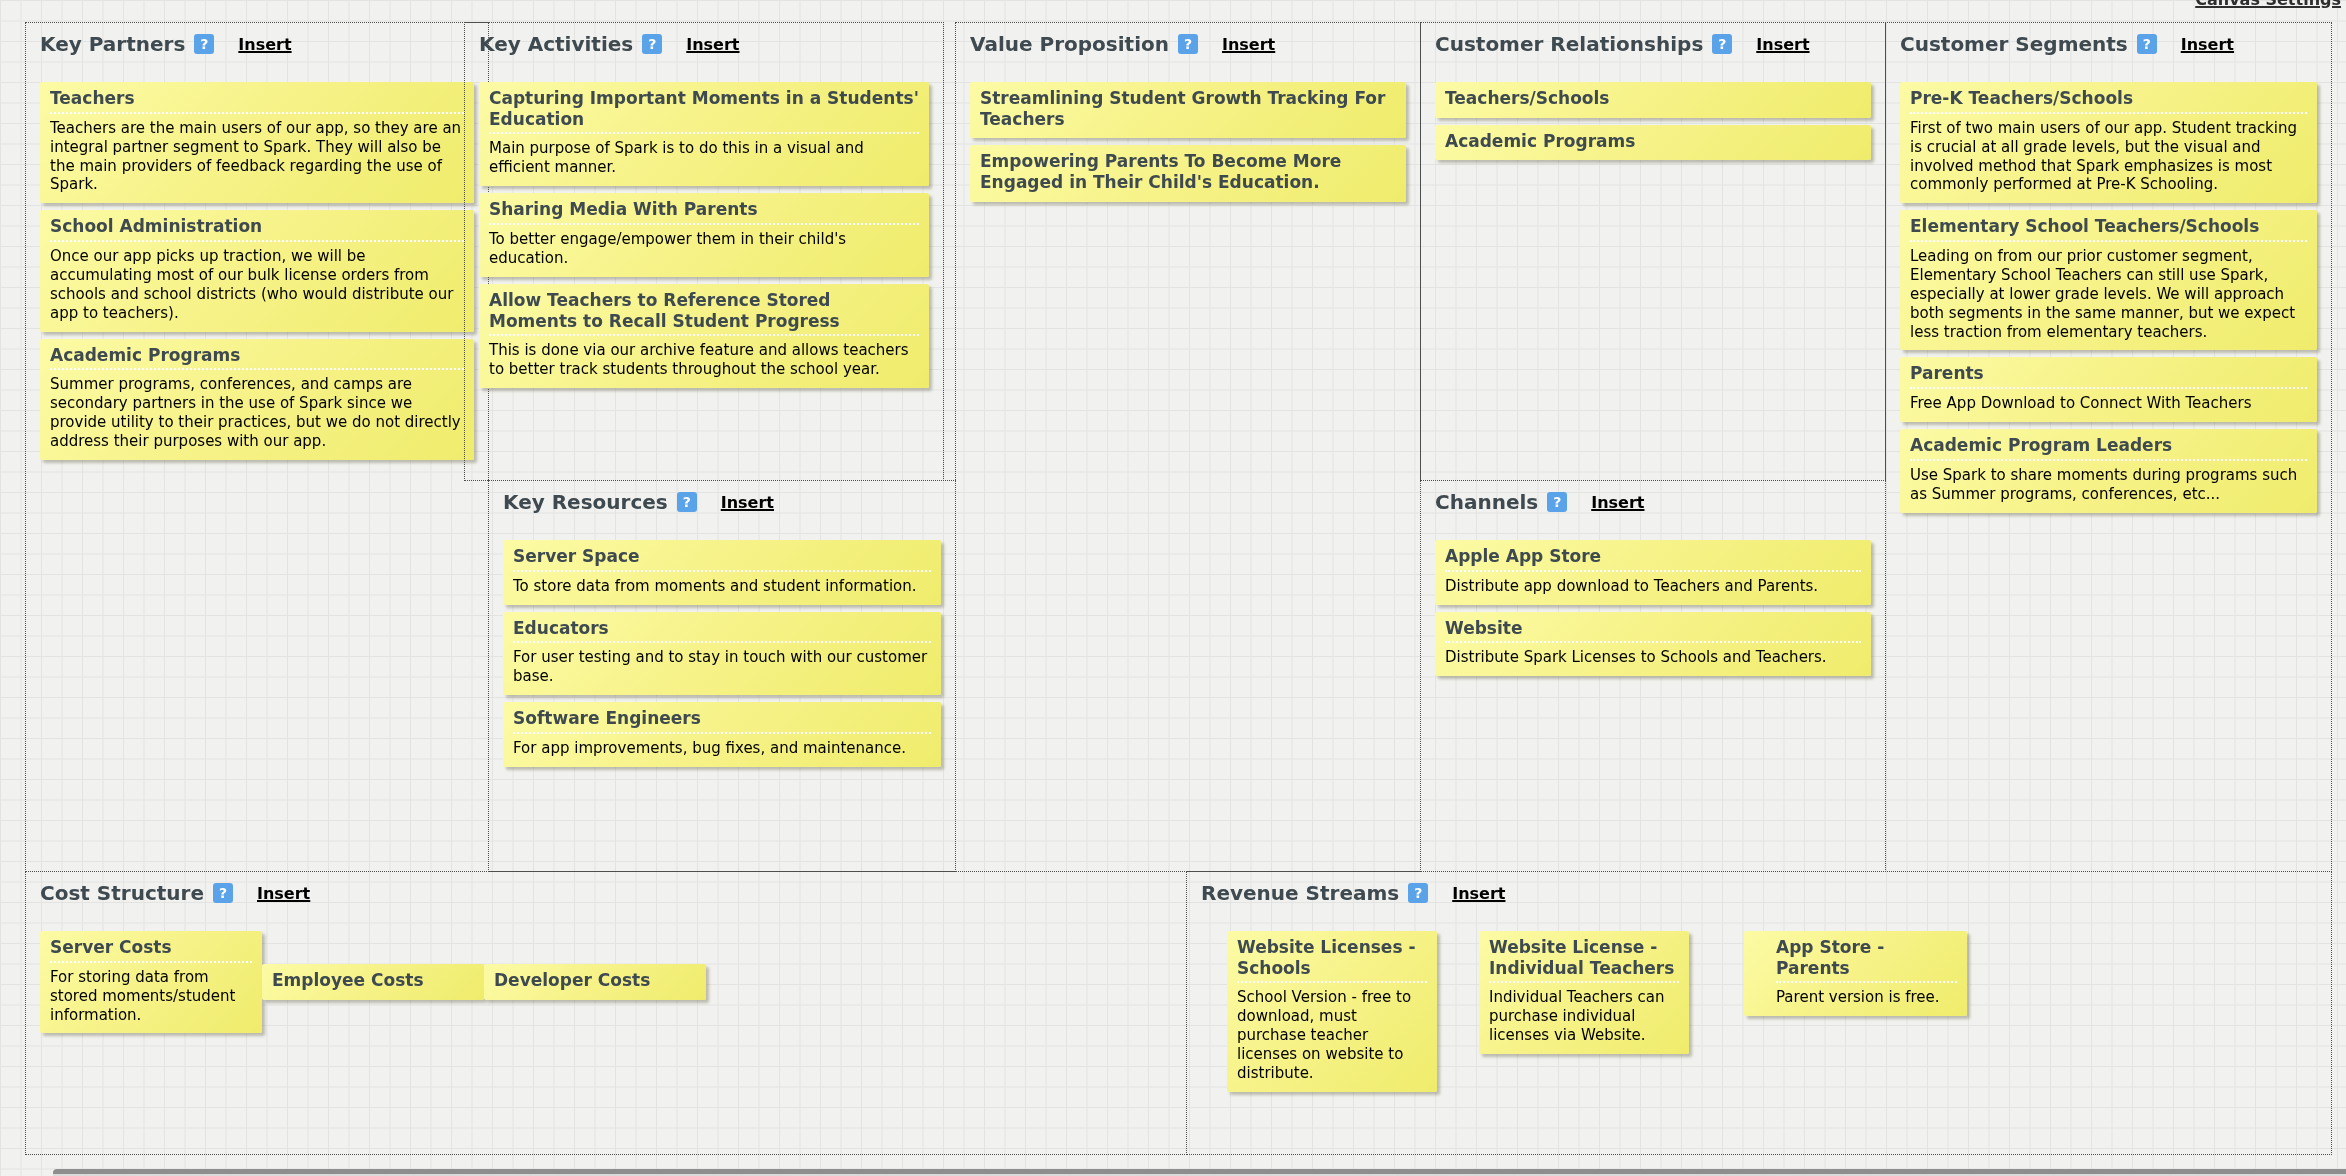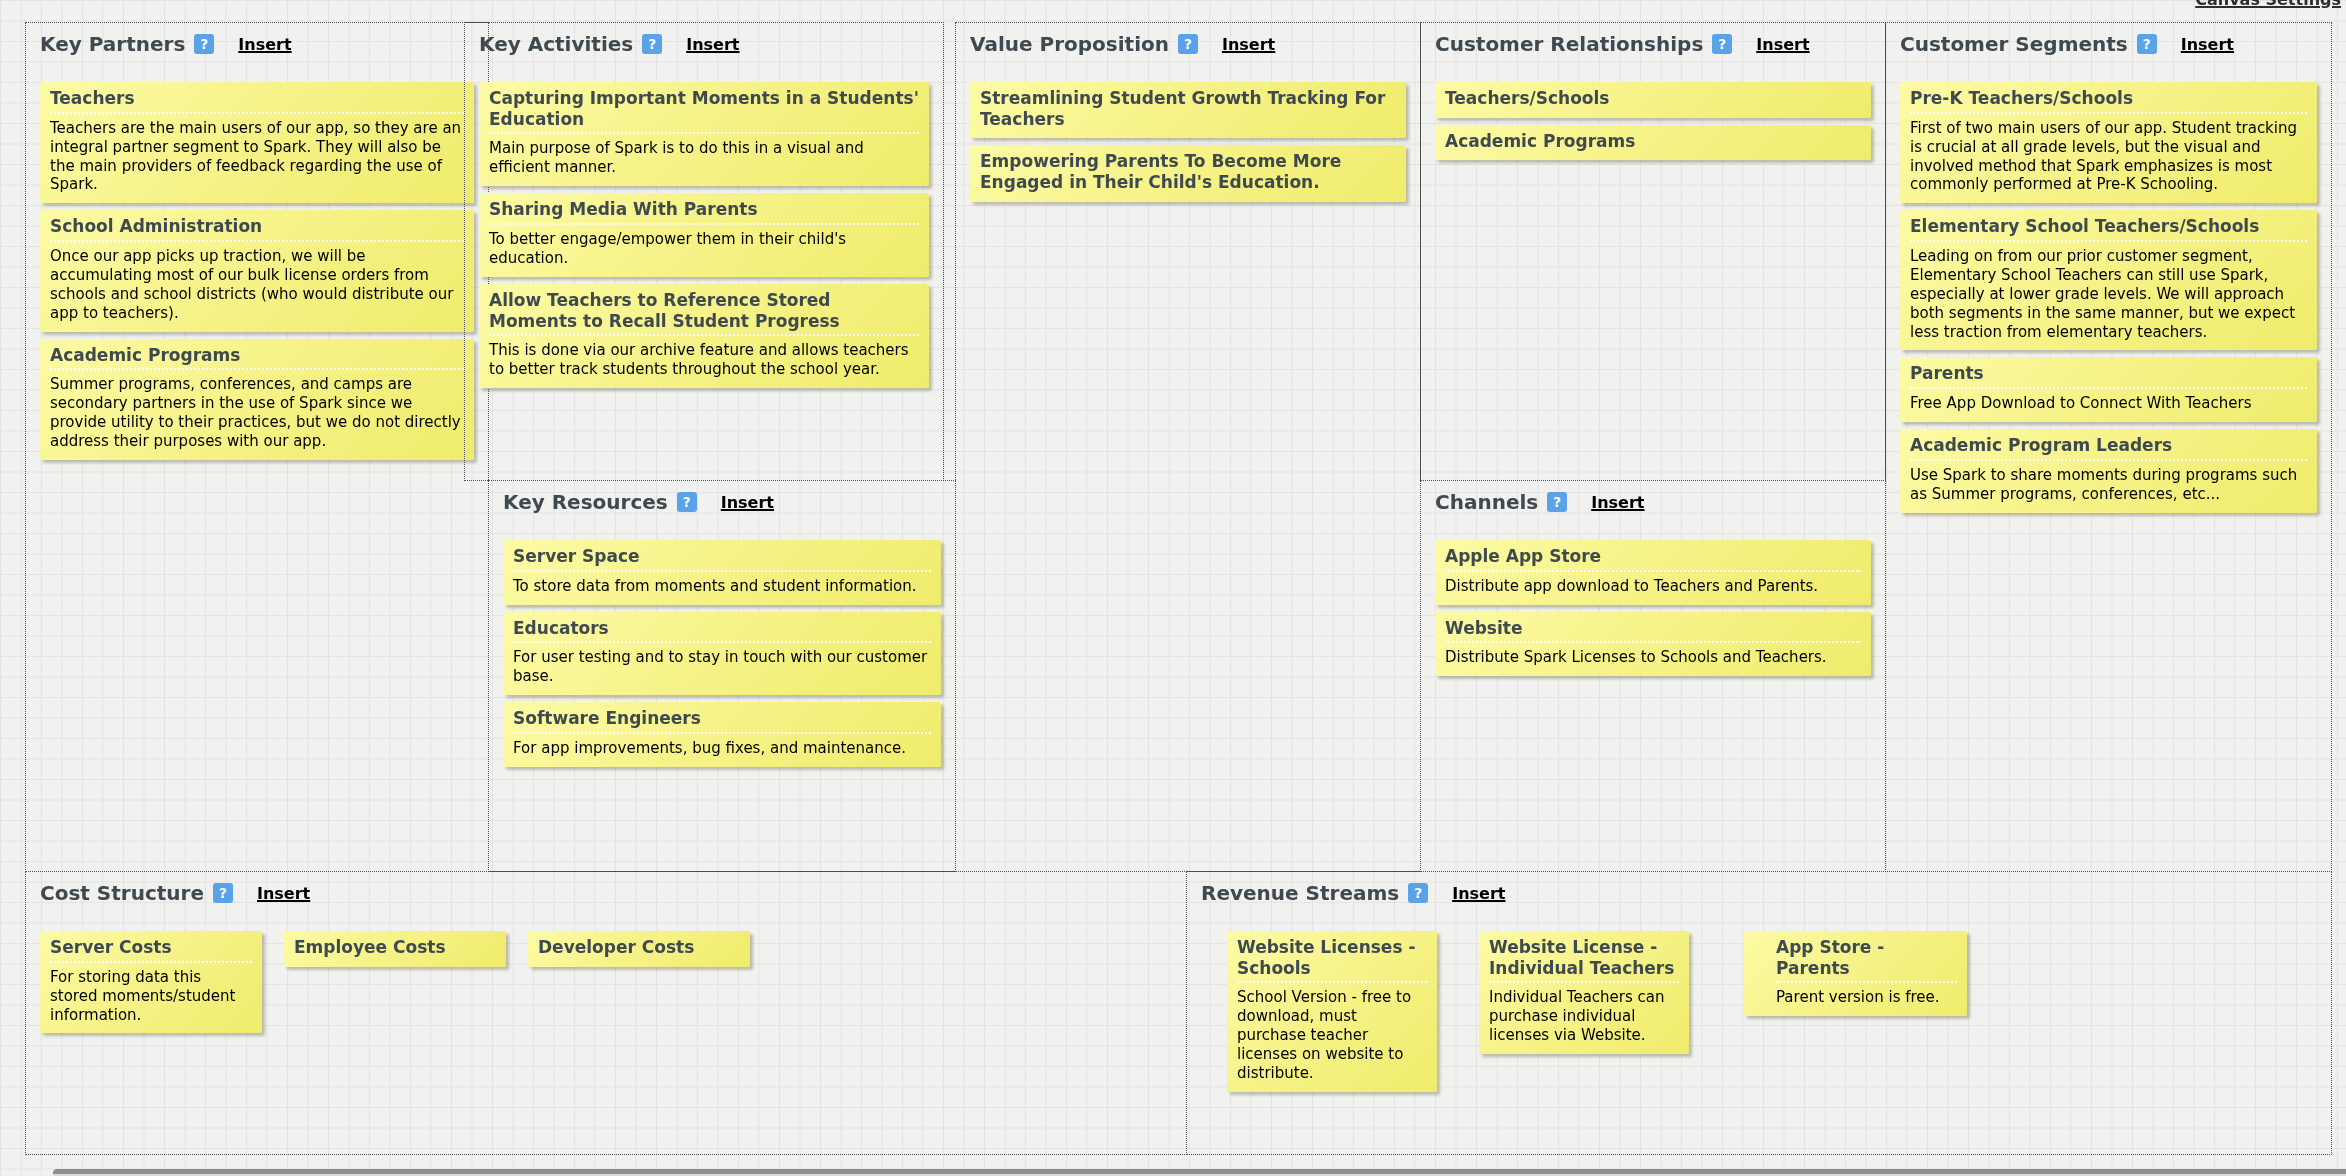--- a/index.html
+++ b/index.html
@@ -35,21 +35,21 @@
 
   .notes{margin-top:25px;}
   .notes.row{display:flex;align-items:flex-start;}
   .note{background:linear-gradient(135deg,var(--note-top) 0%,var(--note-mid) 50%,var(--note-bottom) 100%);
     border-radius:2px;box-shadow:3px 3px 3px rgba(90,90,60,0.35);
     padding:6px 10px 9px;margin-bottom:7px;cursor:pointer;}
   .note-title{font-size:17px;font-weight:bold;color:var(--heading);line-height:1.22;}
   .note-sep{border-bottom:2px dotted #FFFFFF;margin:3px 0 5px;}
   .note-body{font-size:15px;color:#000;line-height:1.26;}
 
-  #cost-structure .notes.row{gap:22px;}
+  #cost-structure .notes.row{align-items:center;}
   #cost-structure .note{width:222px;flex:none;box-sizing:border-box;}
   #revenue-streams .notes.row{gap:16px;}
   #revenue-streams .note{width:210px;flex:none;box-sizing:border-box;margin-left:26px;}
   #revenue-streams .note:nth-child(3){width:223px;margin-left:39px;padding-left:32px;}
 
   #canvas-settings{position:absolute;top:-10px;right:5px;font-size:16px;font-weight:bold;
     color:#2E2E2E;text-decoration:underline;text-decoration-thickness:2px;cursor:pointer;}
   #bottom-bar{position:absolute;left:53px;right:0;top:1169px;height:12px;box-sizing:border-box;
     background:#DADADA;border-top:5px solid #8E8E8E;border-top-left-radius:4px;}
 </style>
@@ -211,21 +211,21 @@
 <div class="sec" id="cost-structure">
     <div class="sec-header">
       <span class="sec-title">Cost Structure</span>
       <span class="help-icon">?</span>
       <a class="insert-link">Insert</a>
     </div>
     <div class="notes row">
       <div class="note">
         <div class="note-title">Server Costs</div>
         <div class="note-sep"></div>
-        <div class="note-body">For storing data this stored moments/student information.</div>
+        <div class="note-body">For storing data from stored moments/student information.</div>
       </div>
       <div class="note">
         <div class="note-title">Employee Costs</div>
       </div>
       <div class="note">
         <div class="note-title">Developer Costs</div>
       </div>
     </div>
   </div>
 <div class="sec" id="revenue-streams">

